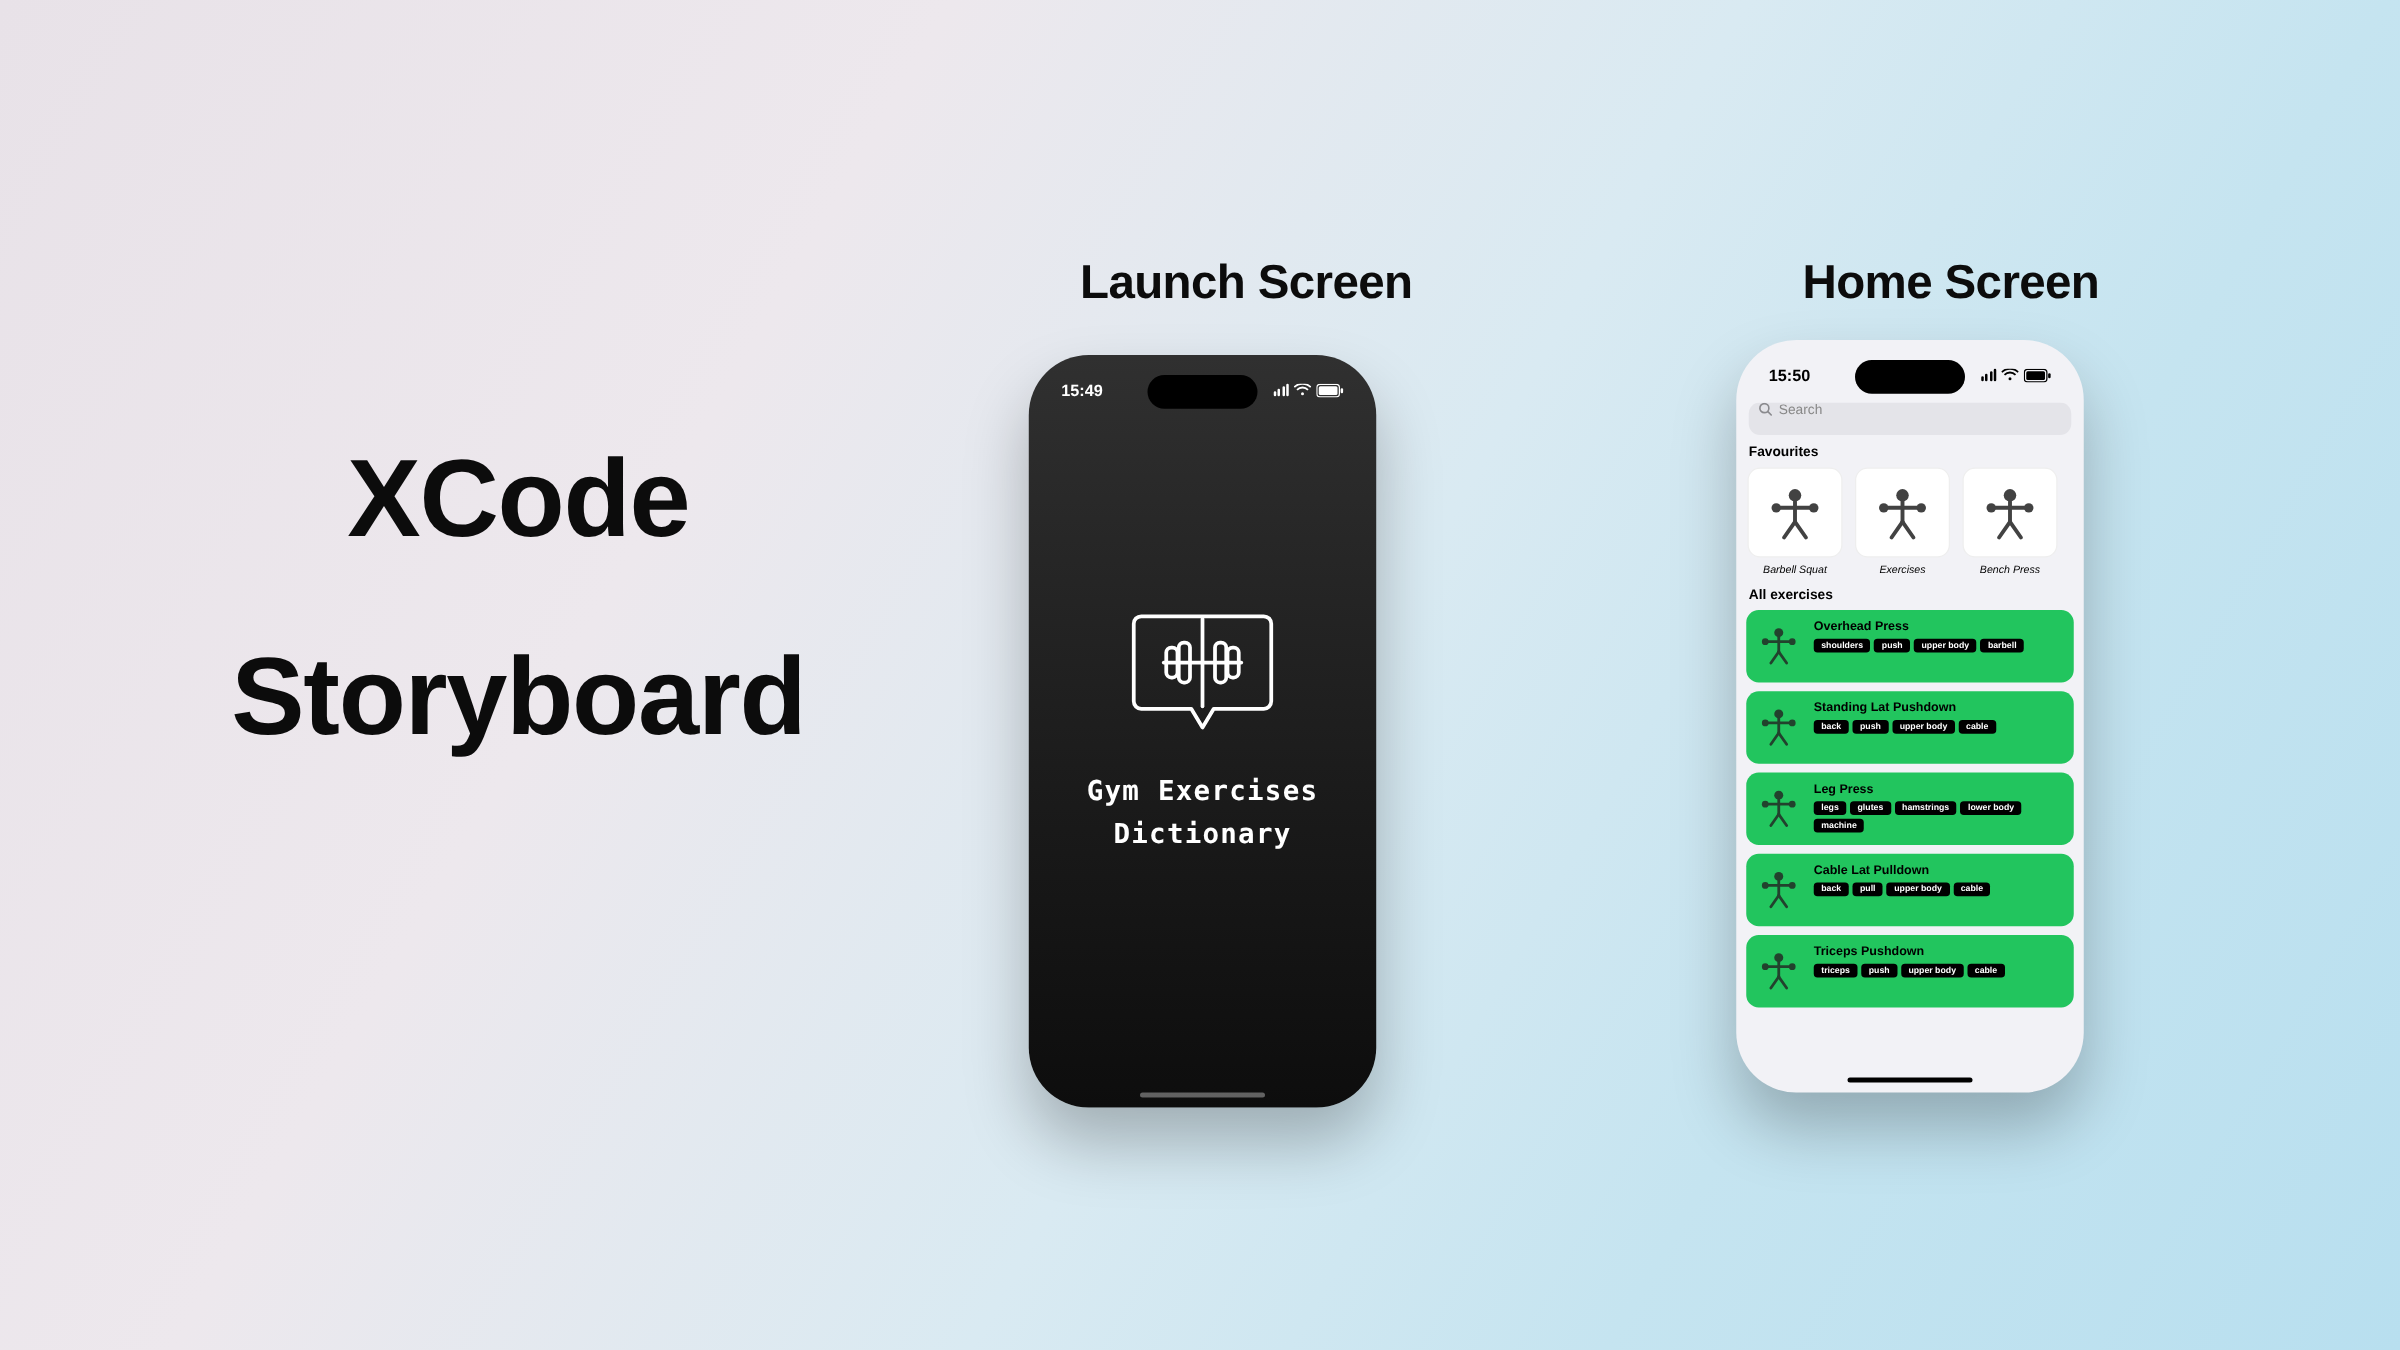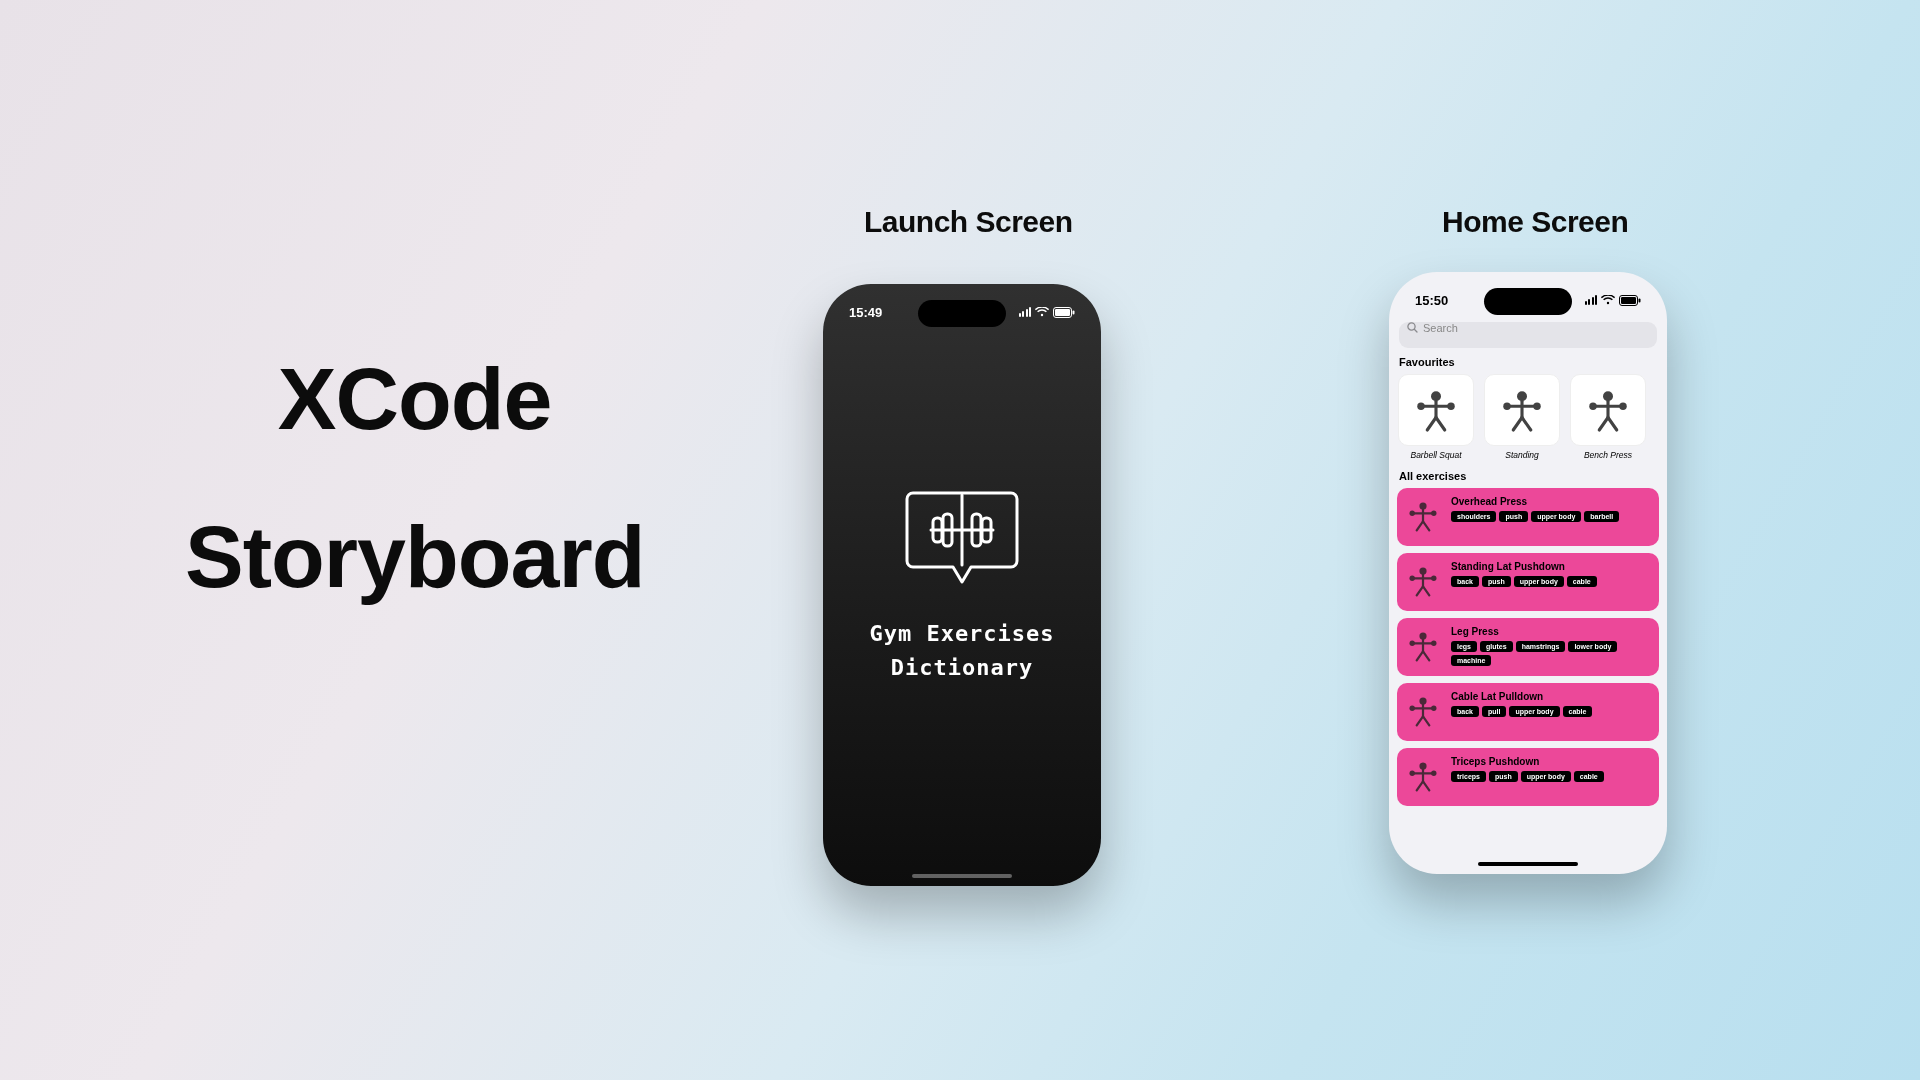--- a/index.html
+++ b/index.html
@@ -21,21 +21,21 @@
 .left-block h1 {
   font-size: 88px;
   font-weight: 800;
   color: #0c0c0c;
   line-height: 1.8;
   letter-spacing: -1px;
 }
 
 .screen-label {
   position: absolute;
-  font-size: 30px;
+  font-size: 38px;
   font-weight: 800;
   color: #0c0c0c;
   text-align: center;
   letter-spacing: -0.5px;
 }
 .label-launch { left: 864px; top: 205px; }
 .label-home   { left: 1442px; top: 205px; }
 
 
 .phone {
@@ -153,21 +153,21 @@
   background:#fff;
   border-radius:10px;
   border:1px solid #eee;
   display:flex;align-items:center;justify-content:center;
 }
 .fav-thumb svg{display:block;opacity:0.85}
 .fav-label { font-size:8.5px; color:#000; margin-top:4px; text-align:center; }
 
 .ex-list { display:flex; flex-direction:column; gap:7px; }
 .ex-card {
-  background:#ec4899;
+  background:#22c55e;
   border-radius:10px;
   min-height:56px;
   display:flex;
   gap:8px;
   padding:8px 10px 10px 6px;
 }
 .ex-thumb {
   flex:0 0 40px; height:40px;
   display:flex;align-items:center;justify-content:center;
 }
@@ -300,21 +300,21 @@
             <svg width="50" height="50" viewBox="0 0 40 40">
               <circle cx="20" cy="9" r="4" fill="#222"></circle>
               <line x1="20" y1="13" x2="20" y2="26" stroke="#222" stroke-width="2.5" stroke-linecap="round"></line>
               <line x1="20" y1="26" x2="13" y2="36" stroke="#222" stroke-width="2.5" stroke-linecap="round"></line>
               <line x1="20" y1="26" x2="27" y2="36" stroke="#222" stroke-width="2.5" stroke-linecap="round"></line>
               <line x1="8" y1="17" x2="32" y2="17" stroke="#222" stroke-width="2.5" stroke-linecap="round"></line>
               <circle cx="8" cy="17" r="3" fill="#222"></circle>
               <circle cx="32" cy="17" r="3" fill="#222"></circle>
             </svg>
           </div>
-          <div class="fav-label">Standing</div>
+          <div class="fav-label">Exercises</div>
         </div>
         <div class="fav-card">
           <div class="fav-thumb">
             <svg width="50" height="50" viewBox="0 0 40 40">
               <circle cx="20" cy="9" r="4" fill="#222"></circle>
               <line x1="20" y1="13" x2="20" y2="26" stroke="#222" stroke-width="2.5" stroke-linecap="round"></line>
               <line x1="20" y1="26" x2="13" y2="36" stroke="#222" stroke-width="2.5" stroke-linecap="round"></line>
               <line x1="20" y1="26" x2="27" y2="36" stroke="#222" stroke-width="2.5" stroke-linecap="round"></line>
               <line x1="8" y1="17" x2="32" y2="17" stroke="#222" stroke-width="2.5" stroke-linecap="round"></line>
               <circle cx="8" cy="17" r="3" fill="#222"></circle>

